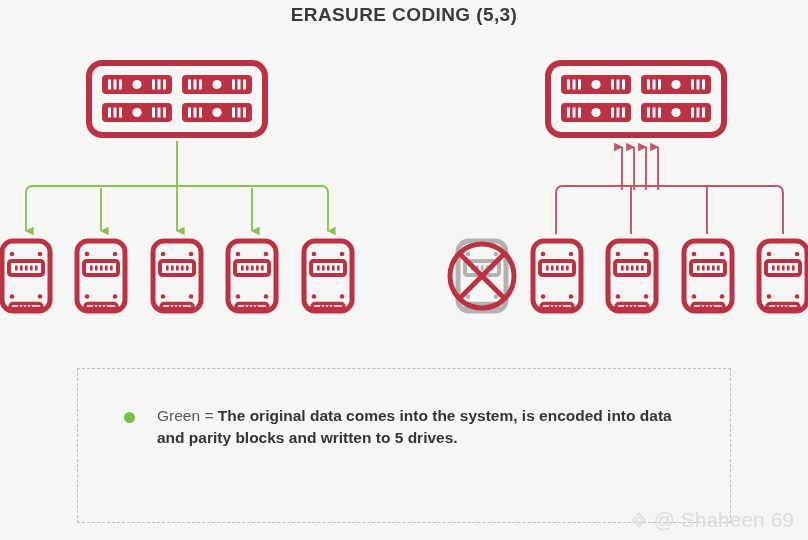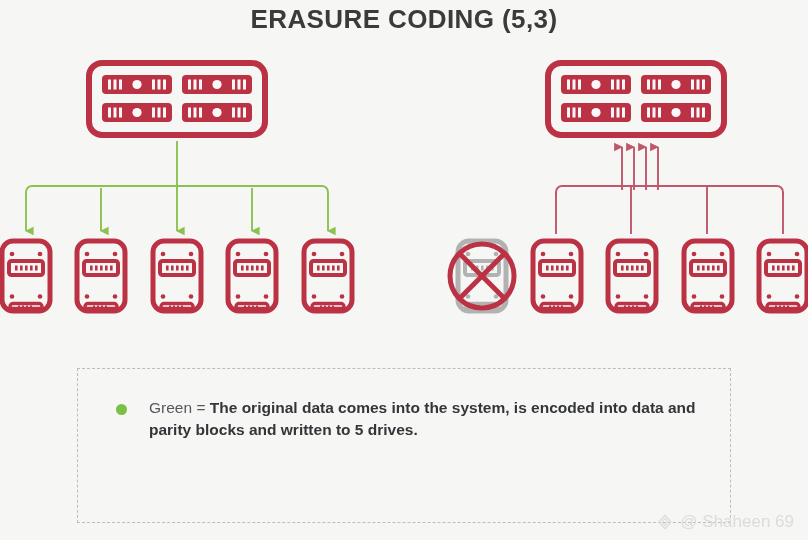--- a/index.html
+++ b/index.html
@@ -9,35 +9,35 @@
     font-family:"Liberation Sans","DejaVu Sans",sans-serif;
     overflow:hidden;
     position:relative;
   }
   #stage{position:absolute;inset:0;}
 
   
   .title{
     position:absolute;top:4px;left:0;width:808px;
     text-align:center;
-    font-size:26px;font-weight:bold;letter-spacing:.4px;
+    font-size:19px;font-weight:bold;letter-spacing:.4px;
     color:#3b3b3b;
   }
 
   
   svg.canvas{position:absolute;top:0;left:0;width:808px;height:540px;}
 
   
   .legend{
     position:absolute;left:77px;top:368px;width:654px;height:155px;
     border:1px dashed #bdbdbd;
     box-sizing:border-box;
   }
   .legend-list{
-    margin:4px;padding:24px 0 0 0;list-style:none;
+    margin:12px;padding:24px 0 0 0;list-style:none;
   }
   .legend-row{
     display:flex;align-items:flex-start;
     margin:0 0 14px 0;padding:0 26px 0 34px;
   }
   .bullet{
     width:11px;height:11px;border-radius:50%;
     flex:0 0 11px;margin-top:7px;margin-right:22px;
   }
   .bullet.green{background:#7ac143;}
@@ -46,21 +46,21 @@
     font-size:15.5px;line-height:1.42;color:#3a3a3a;
   }
   .lbl{font-weight:normal;color:#55595c;}
   .eq{font-weight:normal;color:#55595c;}
   .desc{font-weight:bold;color:#333638;}
 
   
   .watermark{
     position:absolute;right:14px;bottom:8px;
     display:flex;align-items:center;gap:6px;
-    color:#dcdcdc;font-size:17px;
+    color:#dcdcdc;font-size:21px;
     pointer-events:none;
   }
   .wm-logo{width:18px;height:18px;display:block;}
 </style>
 </head>
 <body>
 
 <div id="stage">
 
   <div class="title">ERASURE CODING (5,3)</div>

